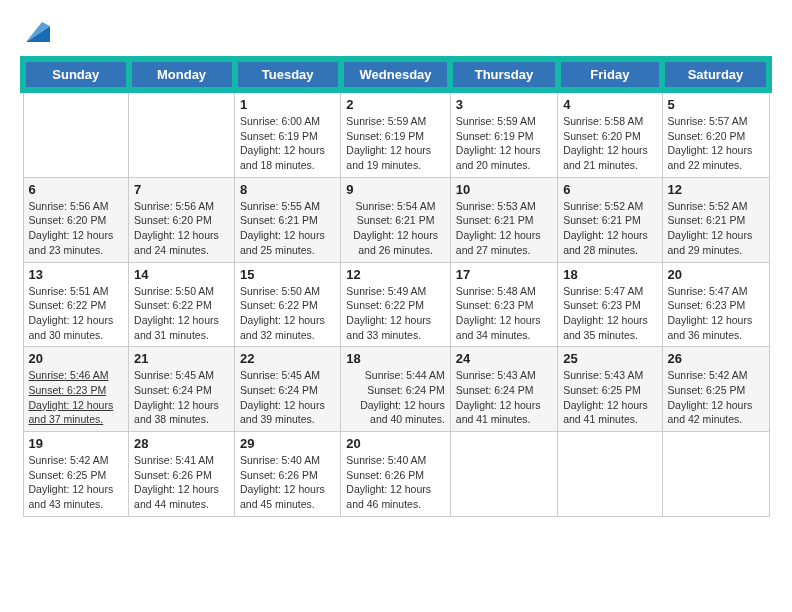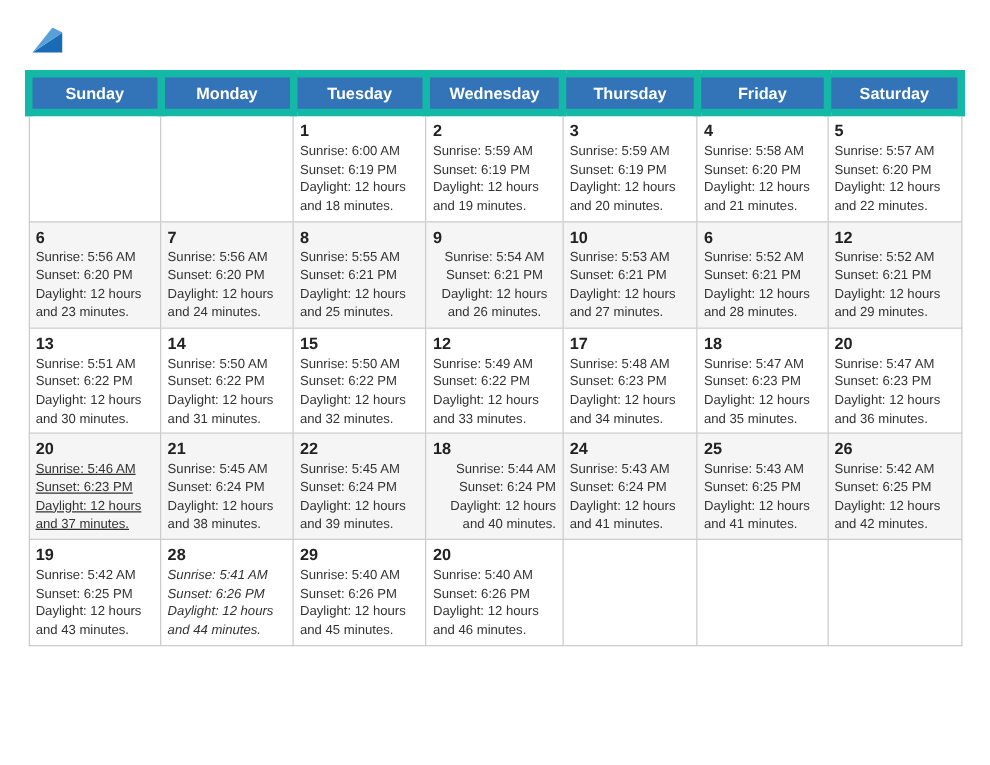--- a/index.html
+++ b/index.html
@@ -308,21 +308,21 @@
         </tr>
         <tr>
           <td>
             <span class="day-num">19</span>
             <div class="day-info" style="white-space: pre-line;">Sunrise: 5:42 AM
 Sunset: 6:25 PM
 Daylight: 12 hours and 43 minutes.</div>
           </td>
           <td>
             <span class="day-num">28</span>
-            <div class="day-info" style="white-space: pre-line; font-style: italic;">Sunrise: 5:41 AM
+            <div class="day-info" style="white-space: pre-line;">Sunrise: 5:41 AM
 Sunset: 6:26 PM
 Daylight: 12 hours and 44 minutes.</div>
           </td>
           <td>
             <span class="day-num">29</span>
             <div class="day-info" style="white-space: pre-line;">Sunrise: 5:40 AM
 Sunset: 6:26 PM
 Daylight: 12 hours and 45 minutes.</div>
           </td>
           <td>

